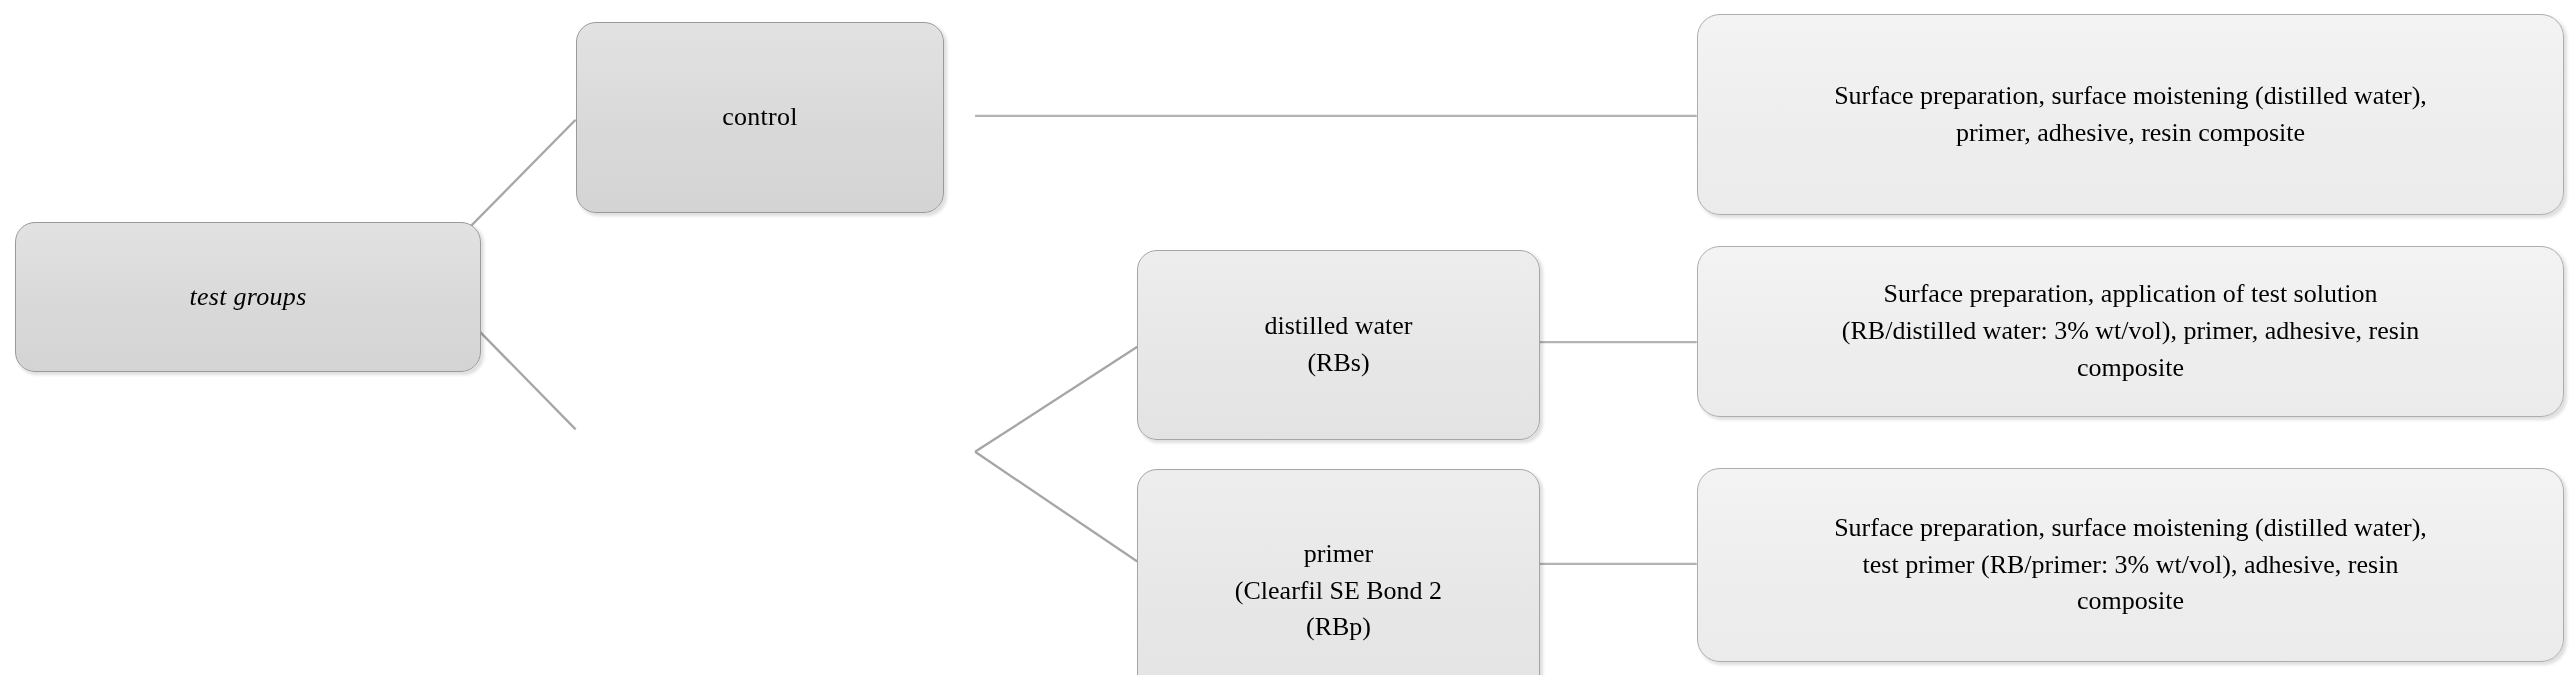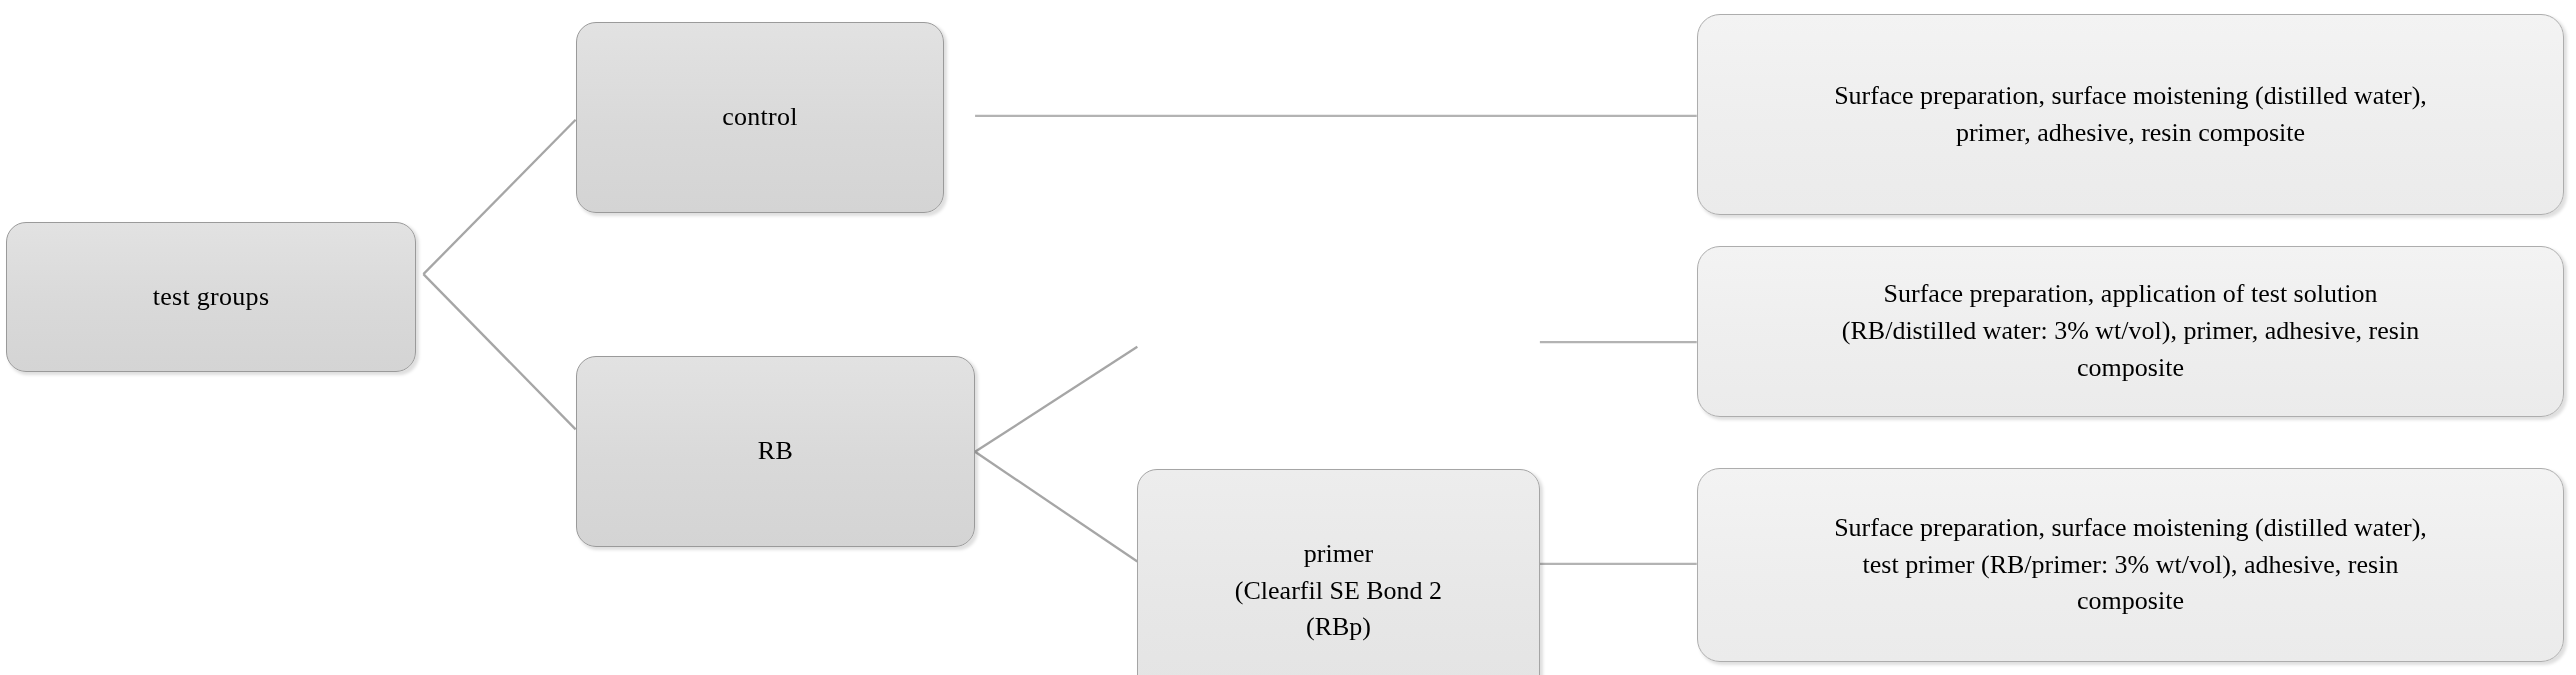--- a/index.html
+++ b/index.html
@@ -79,32 +79,33 @@
 
     <path d="M 1262 585 L 1472 449" stroke="#a6a6a6" stroke-width="3" fill="none"></path>
 
     <path d="M 1262 585 L 1472 727" stroke="#a6a6a6" stroke-width="3" fill="none"></path>
 
     <path d="M 1993 443 L 2196 443" stroke="#b3b3b3" stroke-width="3" fill="none"></path>
 
     <path d="M 1993 730 L 2196 730" stroke="#b3b3b3" stroke-width="3" fill="none"></path>
   </svg>
 
-  <div class="node node-tree" style="left:6px; top:222px; width:410px; height:150px;">
+  <div class="node node-tree" style="left:15px; top:222px; width:466px; height:150px;font-style:italic;">
     <span class="label">test groups</span>
   </div>
 
   <div class="node node-tree" style="left:576px; top:21.6px; width:368px; height:191px;">
     <span class="label">control</span>
   </div>
 
-  <div class="node node-tree" style="left:576px; top:356px; width:399px; height:191px;">
-    <span class="label">RB</span>
+
+  <div class="node node-leaf" style="left:1137px; top:250px; width:403px; height:190px;">
+    <span class="label">distilled  water
+(RBs)</span>
   </div>
-
 
   <div class="node node-leaf" style="left:1137px; top:469px; width:403px; height:244px;">
     <span class="label">primer
 (Clearfil  SE Bond 2
 (RBp)</span>
   </div>
 
   <div class="node node-desc" style="left:1697px; top:14px; width:867px; height:201px;">
     <span class="label">Surface preparation,  surface  moistening  (distilled  water),
 primer,  adhesive,  resin composite</span>

